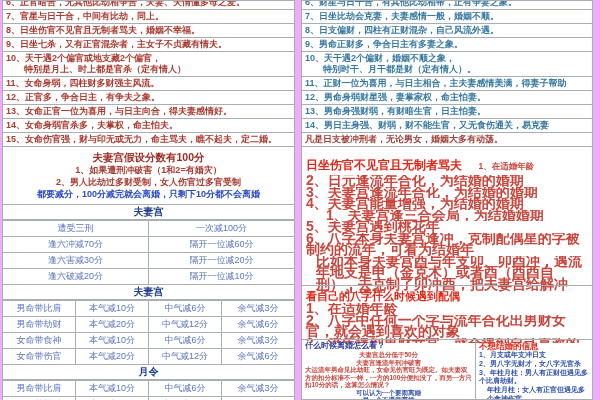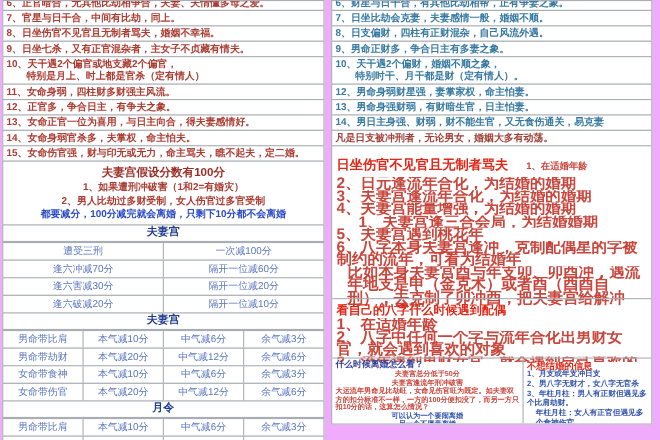--- a/index.html
+++ b/index.html
@@ -186,20 +186,23 @@
           <div class="tcell">8、日支偏财，四柱有正财混杂，自己风流外遇。</div>
         </div>
         <div class="trow">
           <div class="tcell">9、男命正财多，争合日主有多妻之象。</div>
         </div>
         <div class="trow">
           <div class="tcell">10、天干遇2个偏财，婚姻不顺之象，
 　　特别时干、月干都是财（定有情人）。</div>
         </div>
         <div class="trow">
+          <div class="tcell">11、正财一位为喜用，与日主相合，主夫妻感情美满，得妻子帮助</div>
+        </div>
+        <div class="trow">
           <div class="tcell">12、男命身弱财星强，妻掌家权，命主怕妻。</div>
         </div>
         <div class="trow">
           <div class="tcell">13、男命身强财弱，有财暗生官，日主怕妻。</div>
         </div>
         <div class="trow">
           <div class="tcell">14、男日主身强、财弱，财不能生官，又无食伤通关，易克妻</div>
         </div>
       </div>
 

